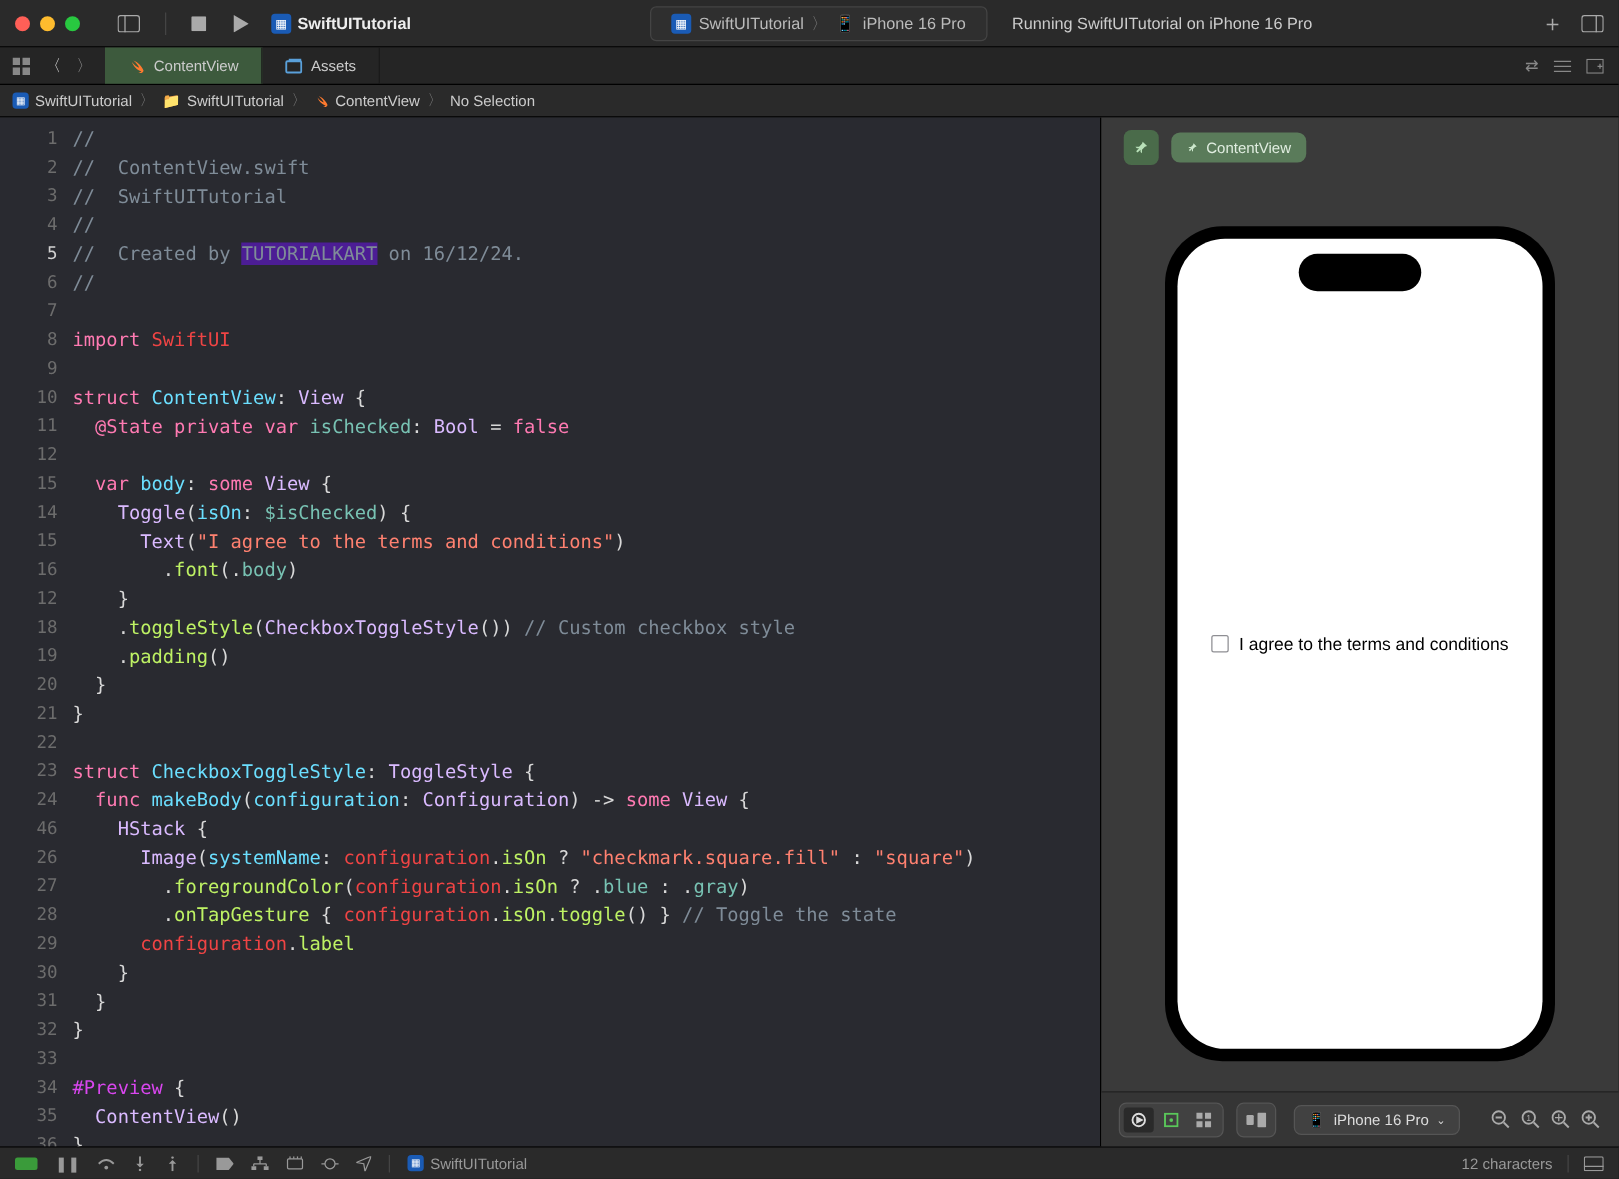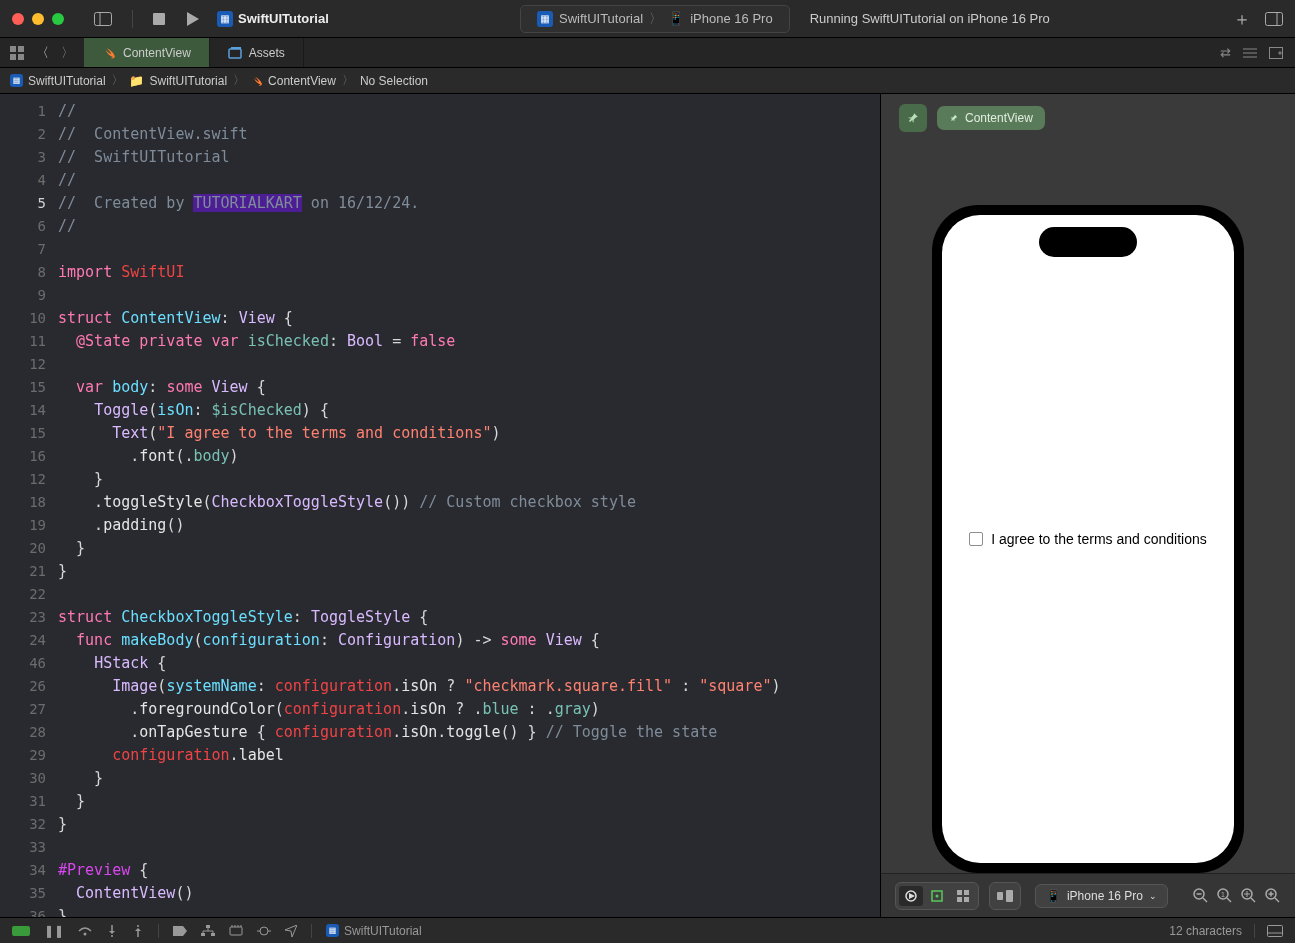--- a/index.html
+++ b/index.html
@@ -86,37 +86,37 @@
 .code { flex:1; padding-top:6px; line-height:23px; white-space:pre; color:#d8d8d8; }
 
 
 .c-comment { color:#7f8c98; }
 .c-keyword { color:#ff7ab2; }
 .c-type { color:#dabaff;margin-top:13px; }
 .c-ident { color:#6bdfff; }
 .c-prop { color:#78c2b3; }
 .c-string { color:#ff8170; }
 .c-attr { color:#d946ef; }
-.c-method { color:#e5e5e5; }
+.c-method { color:#bef264; }
 .c-plain { color:#ef4444; }
 .c-hl { background:#4c1d95; }
 
 
 .preview {
   width: 415px;
   background: #3a3a3a;
   border-left:1px solid #000;
   display:flex;
   flex-direction:column;
   position:relative;
 }
 .preview-top { height:48px; display:flex; align-items:center; gap:10px; padding:0 18px; }
 .pin-btn { width:28px; height:28px; background:#4a6b4a; border-radius:6px; display:flex; align-items:center; justify-content:center; color:#b8e0b8; }
 .cv-pill { background:#5a7b5a; border-radius:7px; padding:5px 12px; display:flex; align-items:center; gap:6px; color:#e0ede0; font-size:12px; }
-.preview-canvas { flex:1; display:flex; align-items:flex-end; justify-content:center; padding-top:14px; }
+.preview-canvas { flex:1; display:flex; align-items:center; justify-content:center; padding-top:14px; }
 
 
 .iphone {
   width: 312px;
   height: 668px;
   background:#000;
   border-radius:46px;
   padding:10px;
   position:relative;
 }

